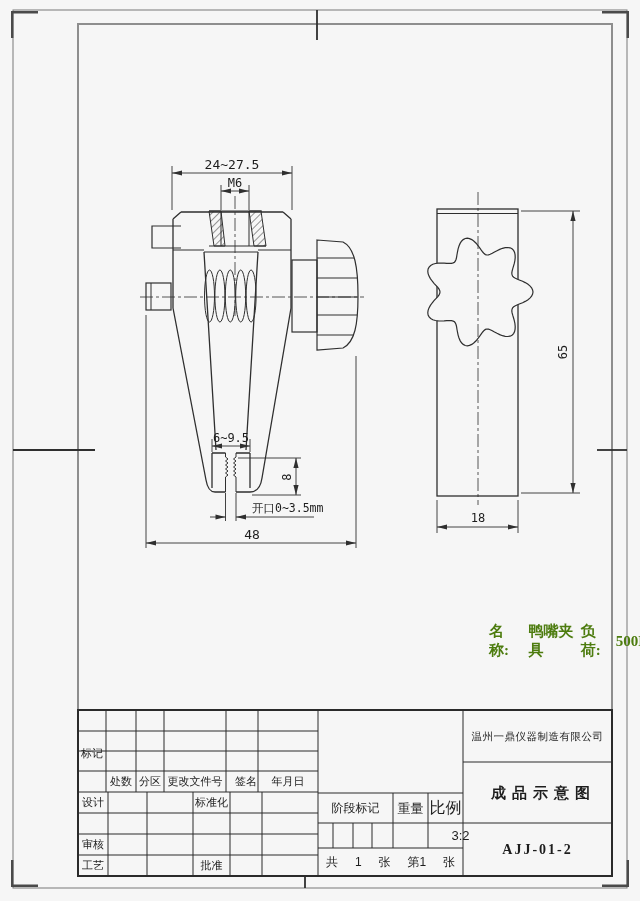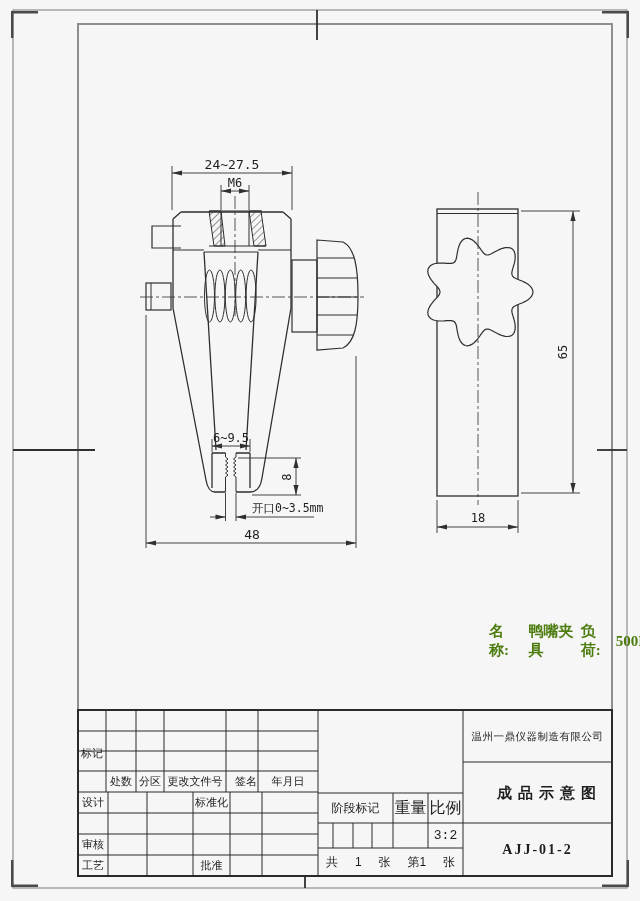--- a/index.html
+++ b/index.html
@@ -10,23 +10,23 @@
        font-size:11px;color:#1d1d1d;white-space:nowrap;line-height:1;
        font-family:"Liberation Sans",sans-serif;}
   .info{position:absolute;left:473px;top:630px;width:160px;height:72px;
         font-family:"Liberation Serif","DejaVu Serif",serif;font-size:15px;font-weight:600;
         color:#4d7c0f;display:flex;flex-direction:row;justify-content:space-between;margin-left:16px;}
   .info .row{display:flex;align-items:center;height:22px;}
   .info .val{margin-left:9px;}
   .sheetrow{position:absolute;left:322px;top:848px;width:137px;height:28px;
             display:flex;align-items:center;justify-content:space-between;
             font-size:12px;color:#1d1d1d;padding:0 4px;box-sizing:border-box;}
-  .mono{font-family:Liberation Mono, monospace;}
+  .mono{font-family:Liberation Sans, sans-serif;padding-left:15px;}
   .serifnum{font-family:"Liberation Serif","DejaVu Serif",serif;letter-spacing:2px;font-size:14px;font-weight:600;}
-  .doctitle{font-size:15px;letter-spacing:6px;font-weight:600;padding-left:12px;}
+  .doctitle{font-size:15px;letter-spacing:6px;font-weight:600;padding-left:6px;}
   .company{font-size:10.5px;letter-spacing:0.5px;}
   svg text{fill:#1d1d1d;font-family:"DejaVu Sans Mono",monospace;}
 </style>
 </head>
 <body>
 
 <div id="page">
 
   <svg id="gfx" width="640" height="901" viewBox="0 0 640 901">
     <defs>
@@ -193,21 +193,21 @@
   <div class="lbl" style="left:226px;top:771px;width:40px;height:21px;">签名</div>
   <div class="lbl" style="left:258px;top:771px;width:60px;height:21px;">年月日</div>
 
   <div class="lbl" style="left:78px;top:792px;width:30px;height:21px;">设计</div>
   <div class="lbl" style="left:193px;top:792px;width:37px;height:21px;">标准化</div>
   <div class="lbl" style="left:78px;top:834px;width:30px;height:21px;">审核</div>
   <div class="lbl" style="left:78px;top:855px;width:30px;height:21px;border-radius:10px;">工艺</div>
   <div class="lbl" style="left:193px;top:855px;width:37px;height:21px;">批准</div>
 
   <div class="lbl" style="left:318px;top:793px;width:75px;height:30px;font-size:12px;">阶段标记</div>
-  <div class="lbl" style="left:393px;top:793px;width:35px;height:30px;font-size:16px;">重量</div>
+  <div class="lbl" style="left:393px;top:793px;width:35px;height:30px;font-size:13px;">重量</div>
   <div class="lbl" style="left:428px;top:793px;width:35px;height:30px;font-size:16px;">比例</div>
   <div class="lbl mono" style="left:428px;top:823px;width:35px;height:25px;font-size:13px;">3:2</div>
 
   <div class="sheetrow">
     <span>共</span>
     <span>1</span>
     <span>张</span>
     <span>第1</span>
     <span>张</span>
   </div>

